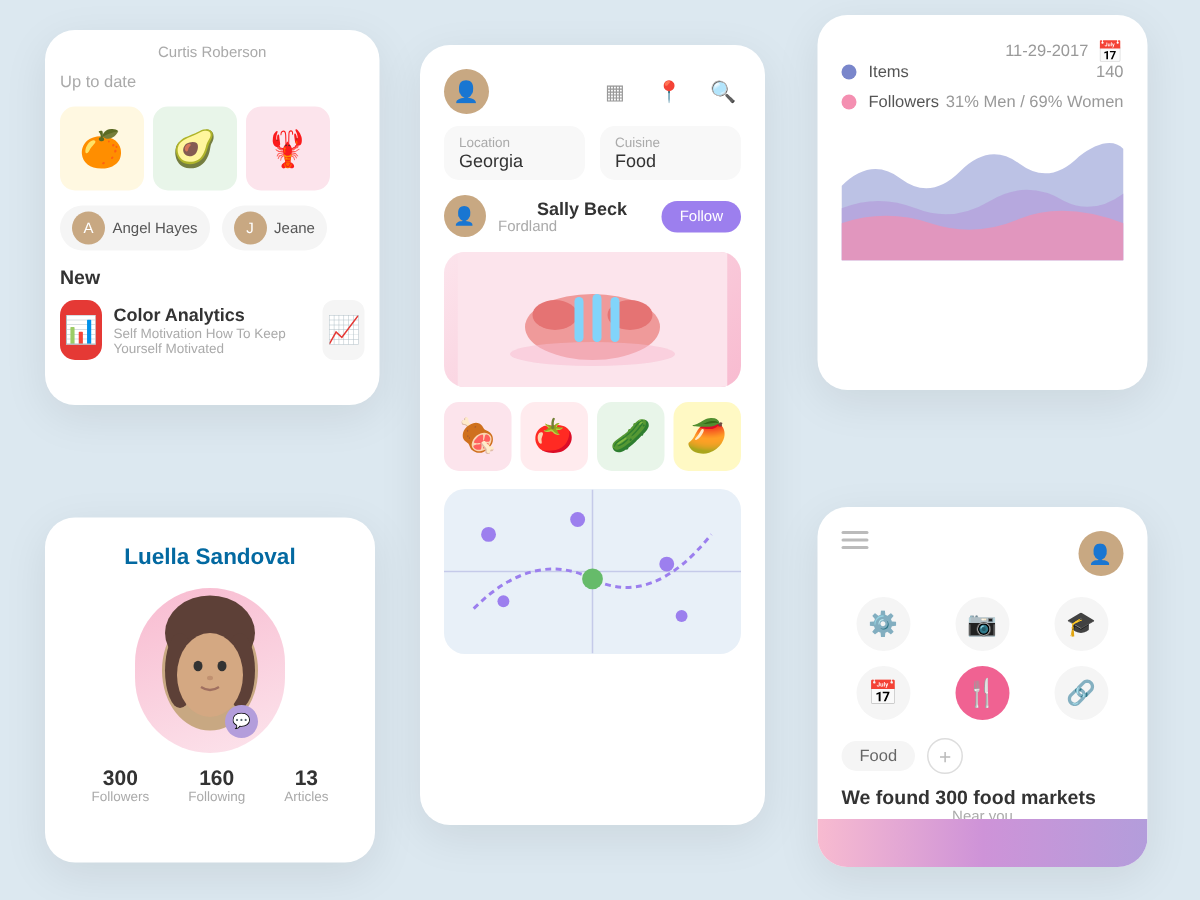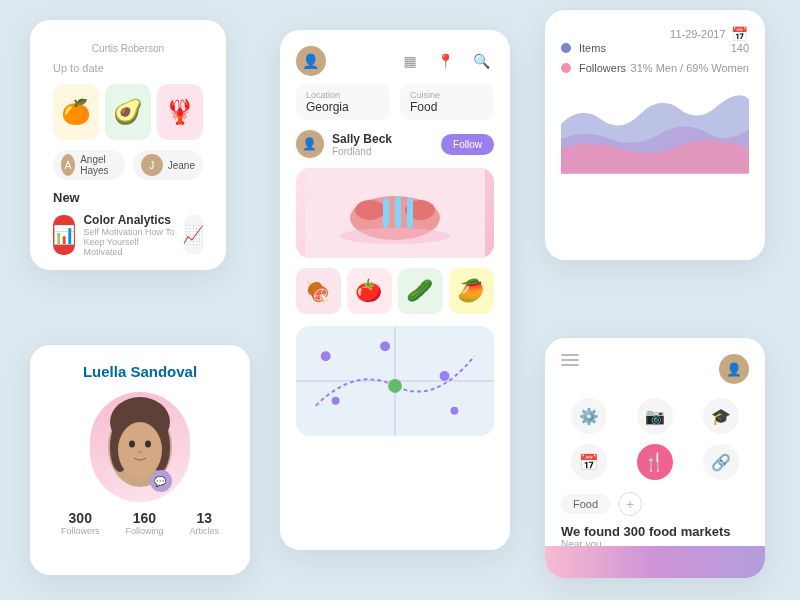--- a/index.html
+++ b/index.html
@@ -18,23 +18,23 @@
       border-radius: 20px;
       box-shadow: 0 8px 30px rgba(0,0,0,0.08);
       position: absolute;
       overflow: hidden;
     }
 
     
     #card-reading {
       left: 30px;
       top: 20px;
-      width: 196px;
+      width: 223px;
       height: 250px;
-      padding: 23px;
+      padding: 10px;
     }
     #card-reading .username {
       font-size: 10px;
       color: #aaa;
       text-align: center;
       margin-bottom: 8px;
     }
     #card-reading .title {
       font-size: 22px;
       font-weight: 700;
@@ -238,21 +238,21 @@
       height: 28px;
       border-radius: 50%;
       background: #c8a882;
       display: flex;
       align-items: center;
       justify-content: center;
       font-size: 12px;
       color: #fff;
     }
     .uf-info { flex: 1; }
-    .uf-name { font-size: 12px; font-weight: 600; color: #333; }
+    .uf-name { font-size: 12px; font-weight: 600; color: #333; margin-left: 26px; }
     .uf-loc { font-size: 10px; color: #aaa; }
     .follow-btn {
       background: #9c7fee;
       color: #fff;
       border: none;
       border-radius: 15px;
       padding: 5px 12px;
       font-size: 10px;
       cursor: pointer;
     }
@@ -421,20 +421,21 @@
       cursor: pointer;
     }
     .market-result {
       font-size: 13px;
       font-weight: 700;
       color: #333;
     }
     .market-sub {
       font-size: 10px;
       color: #aaa;
+      text-align: center;
     }
     .bottom-strip {
       position: absolute;
       bottom: 0;
       left: 0;
       right: 0;
       height: 32px;
       background: linear-gradient(90deg, #f8bbd0 0%, #ce93d8 50%, #b39ddb 100%);
       border-radius: 0 0 10px 10px;
     }

